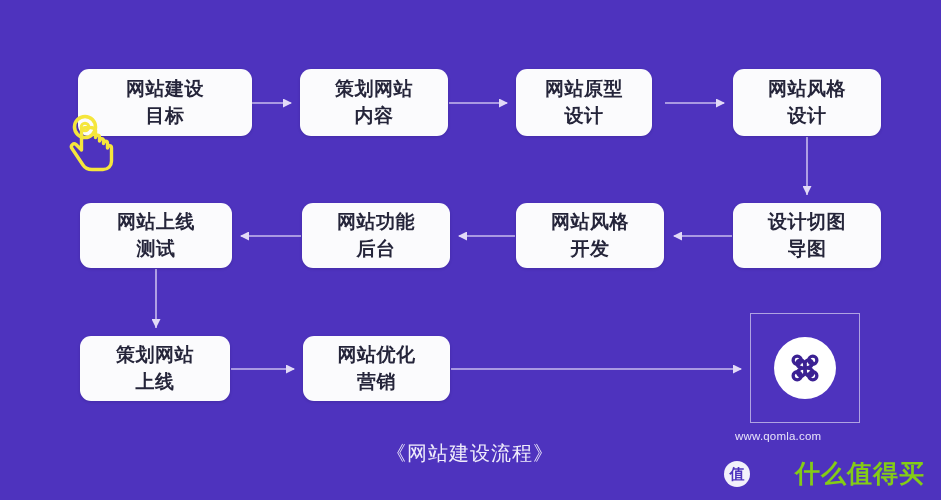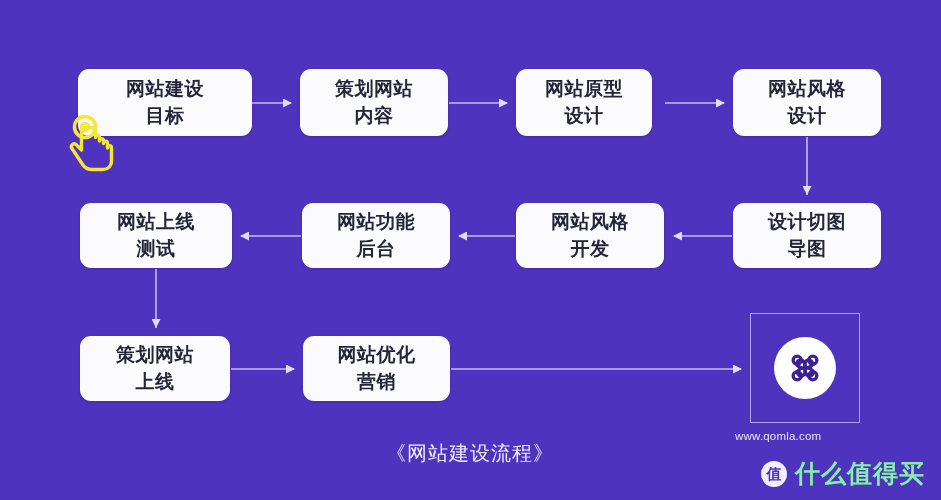--- a/index.html
+++ b/index.html
@@ -112,24 +112,25 @@
     background: #F2F1FB;
     color: #4E33BE;
     font-size: 15px;
     font-weight: 700;
     display: flex;
     align-items: center;
     justify-content: center;
     line-height: 1;
   }
   #wm-text {
-    color: #86efac;
+    color: #84cc16;
     font-size: 25px;
     font-weight: 700;
     letter-spacing: 1px;
+    margin-left: 37px;
   }
 </style>
 </head>
 <body>
 
 <div id="canvas">
 
   <svg class="wires" viewBox="0 0 941 500" xmlns="http://www.w3.org/2000/svg">
     <defs>
       <marker id="ah-r" markerWidth="9" markerHeight="9" refX="8" refY="4.5" orient="auto" markerUnits="userSpaceOnUse">

